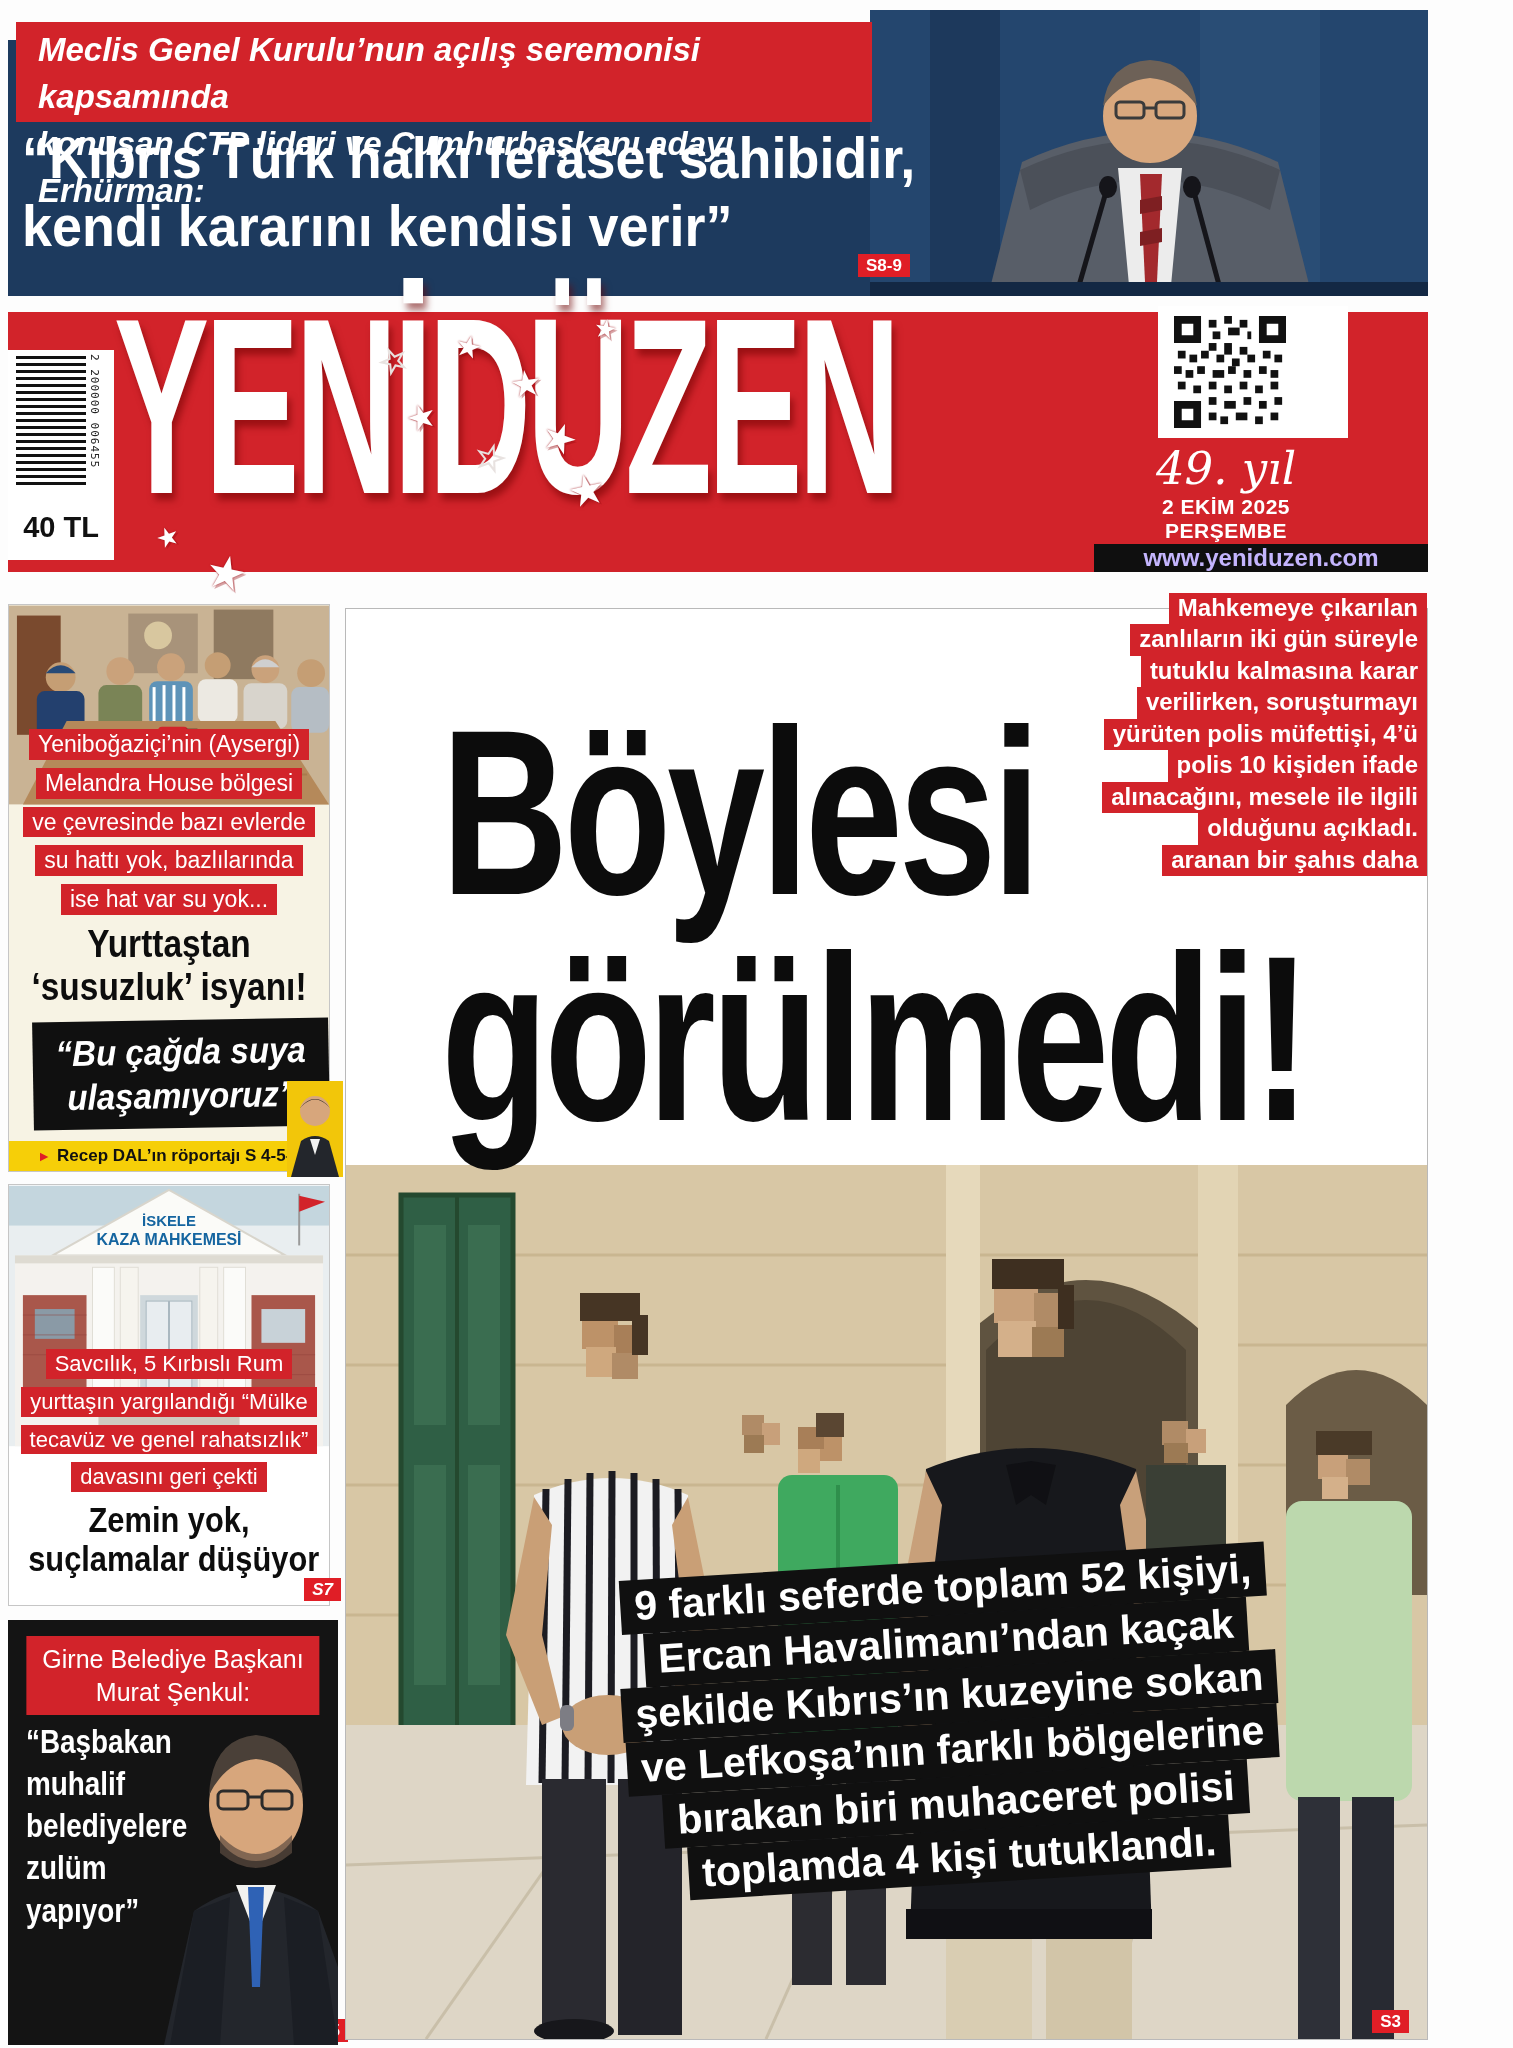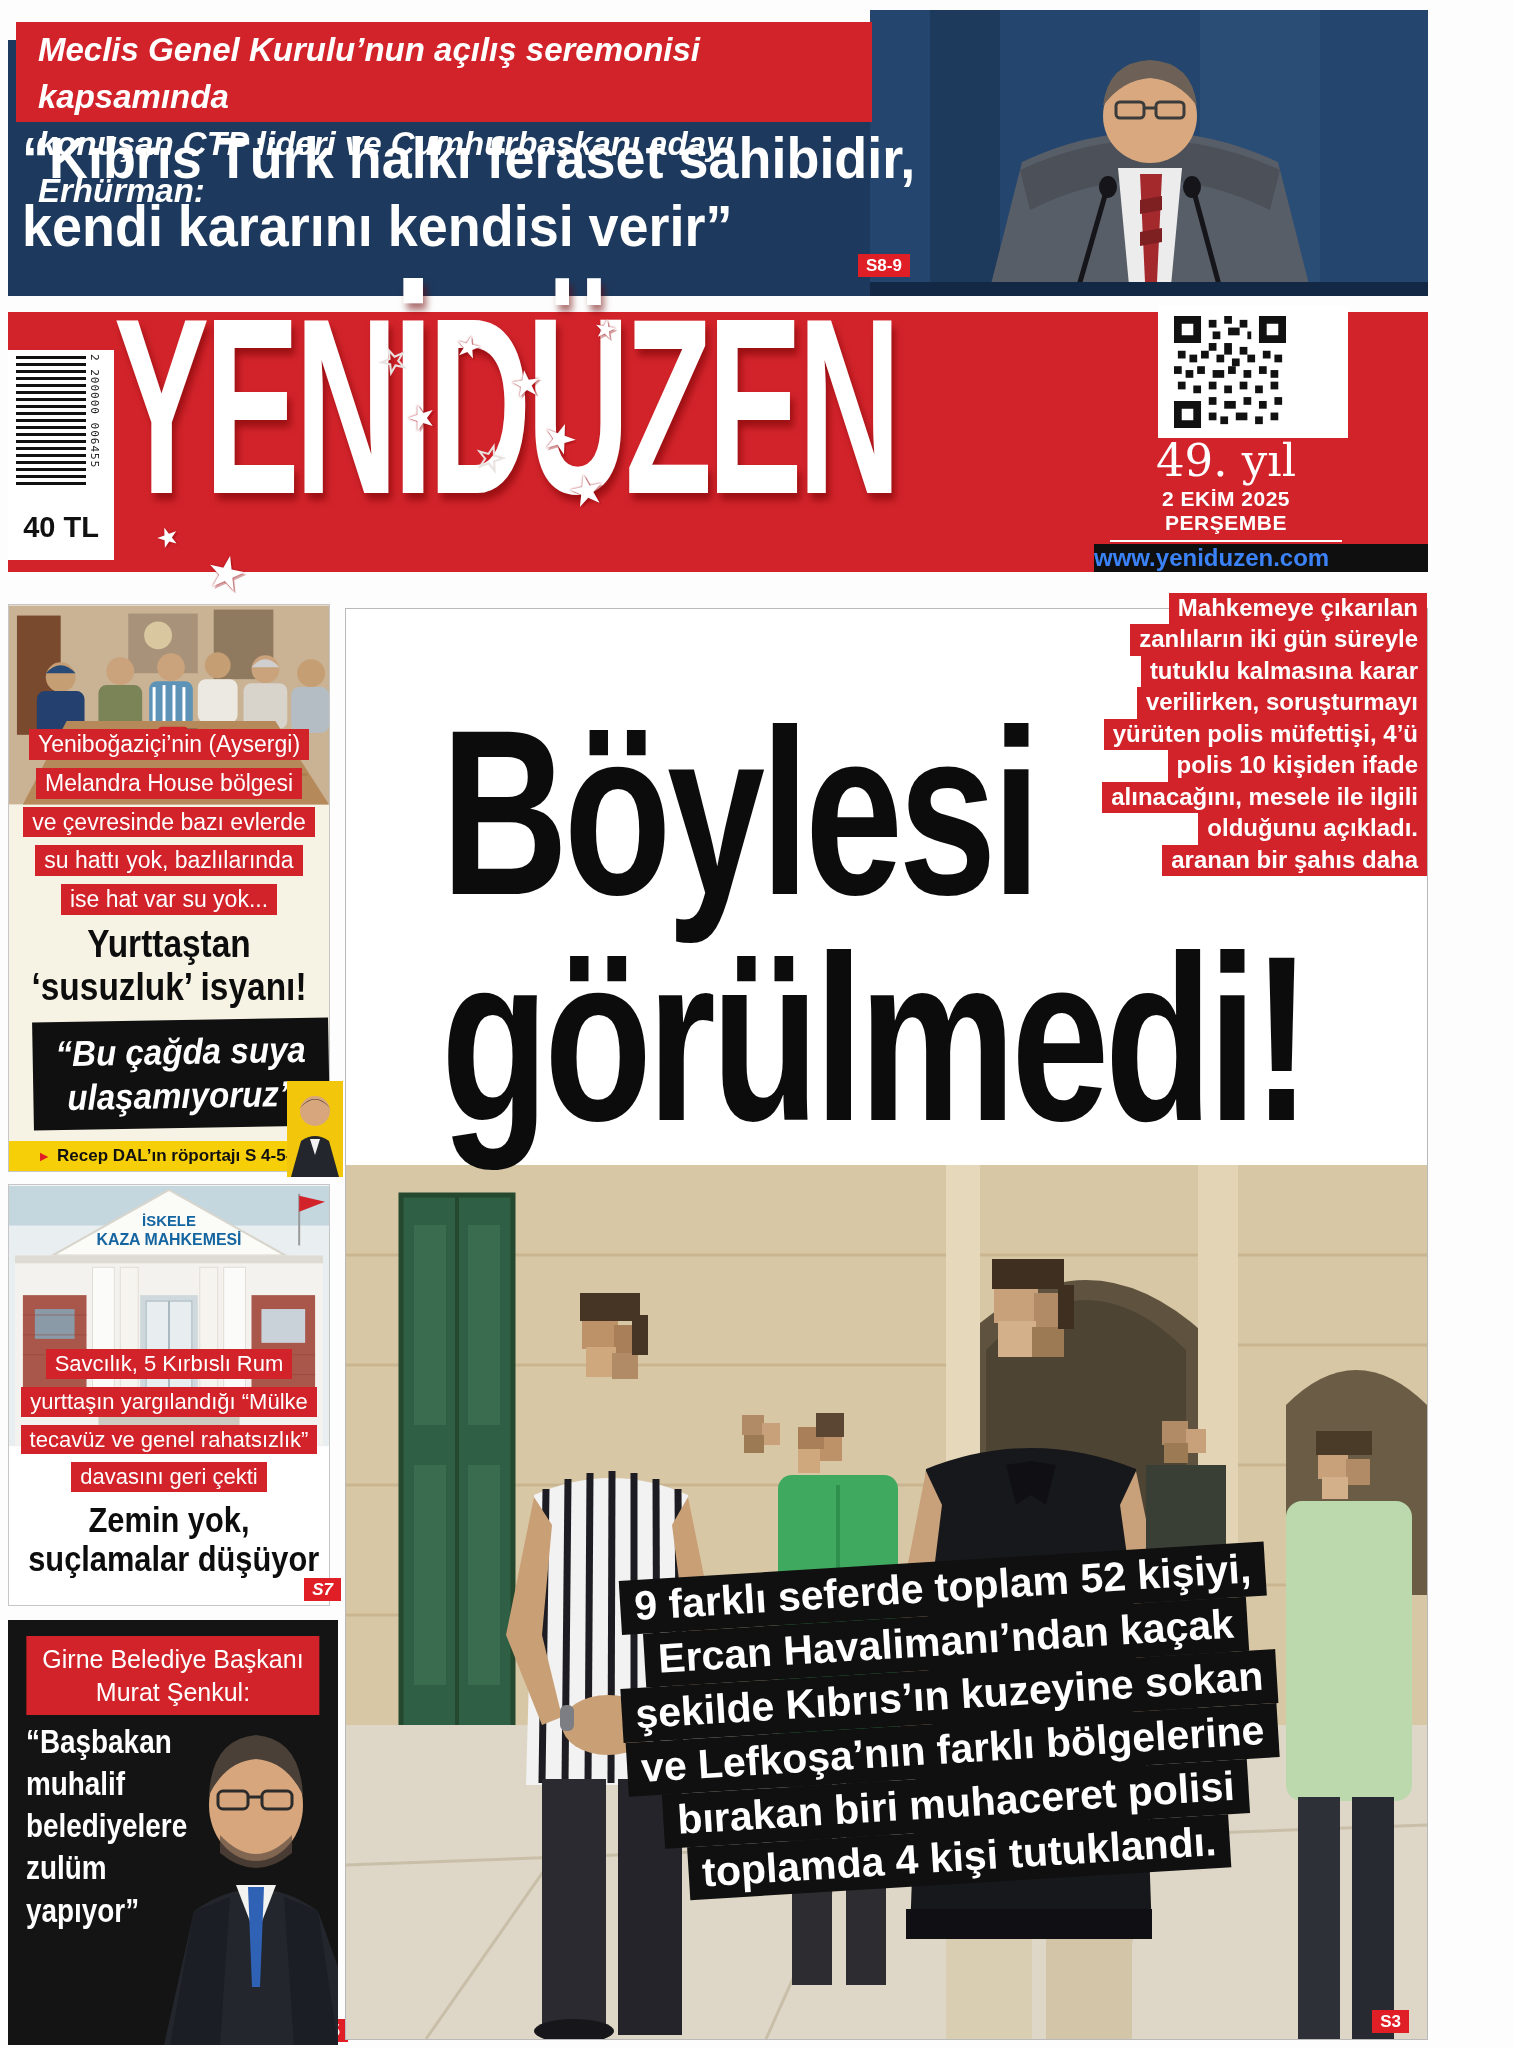--- a/index.html
+++ b/index.html
@@ -29,26 +29,26 @@
   .logo{position:absolute;left:106px;top:-30px;color:#fff;font-weight:bold;font-size:250px;
         line-height:1;letter-spacing:-8px;transform:scaleX(.57);transform-origin:0 0;
         white-space:nowrap;text-shadow:6px 7px 10px rgba(110,0,0,.55);z-index:1;}
   .star{position:absolute;color:#fff;z-index:3;line-height:1;
         text-shadow:0 0 2px #9e1118, 2px 2px 0 rgba(150,10,15,.35);}
   .star.outline{color:transparent;text-shadow:none;-webkit-text-stroke:2px #e8e2e0;}
   .slogan{position:absolute;left:838px;top:200px;color:#fff;z-index:3;
         font-family:"Liberation Serif",serif;font-size:36px;white-space:nowrap;}
   .qr-box{position:absolute;left:1150px;top:-6px;width:190px;height:132px;background:#fff;z-index:4;}
   .m-right{position:absolute;left:1092px;top:126px;width:252px;text-align:center;color:#fff;z-index:4;}
-  .yil{font-family:"DejaVu Serif",serif;font-size:45px;line-height:1;}
+  .yil{font-family:"DejaVu Serif",serif;font-style:italic;font-size:45px;line-height:1;margin-top:8px;}
   .mdate{font-size:21px;font-weight:bold;margin-top:4px;letter-spacing:.5px;}
   .mrule{border:none;border-top:2px solid #fff;width:232px;margin:5px auto 4px auto;}
   .missue{font-size:19px;font-weight:bold;}
   .web-bar{position:absolute;left:1086px;top:232px;width:334px;height:28px;background:#0f0f0f;
-        color:#3b82f6;font-weight:bold;font-size:24px;line-height:28px;z-index:5;}
+        color:#c4b5fd;font-weight:bold;font-size:24px;text-align:center;line-height:28px;z-index:5;}
   
   .lstory{position:absolute;left:8px;width:322px;border:1px solid #c6c6c6;box-sizing:border-box;}
   .s1{top:604px;height:568px;background:#f7f3e4;}
   .s2{top:1184px;height:422px;background:#ffffff;}
   .s3box{position:absolute;left:8px;top:1620px;width:330px;height:425px;background:#141414;}
   .lphoto{display:block;width:100%;}
   .capwrap{text-align:center;position:relative;z-index:2;}
   .capline{display:inline-block;background:#d2232a;color:#fff;font-size:23px;line-height:1.08;
         padding:3px 9px;margin-top:8px;}
   .capwrap.small .capline{font-size:22px;}

